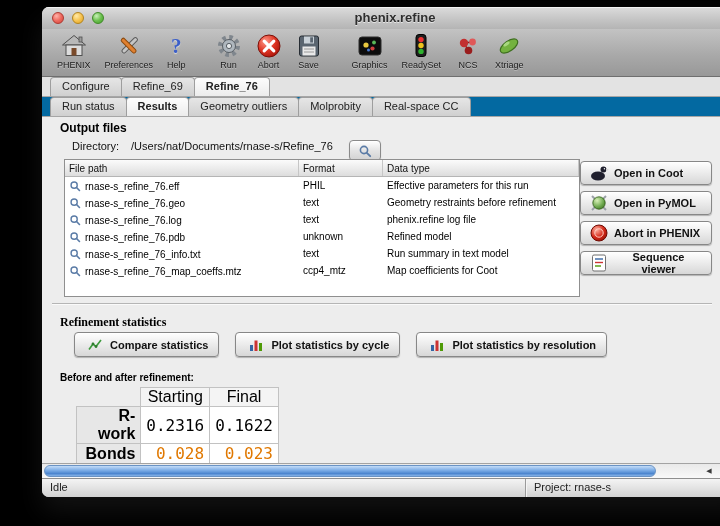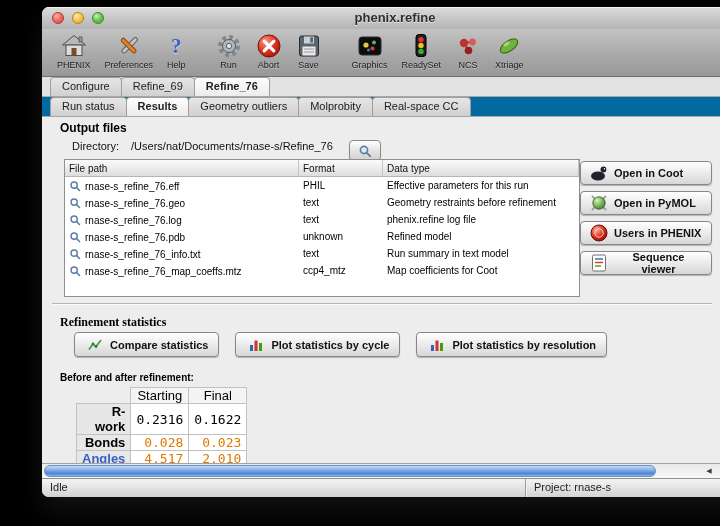--- a/index.html
+++ b/index.html
@@ -68,21 +68,21 @@
             font-family:"Liberation Sans",sans-serif;font-weight:bold;font-size:11px;color:#111;
             padding:0 8px;height:24px;cursor:default;box-sizing:border-box;}
   .open-btn{width:132px;}
   .btn-icon{display:flex;align-items:center;justify-content:center;width:20px;height:20px;flex:none;}
   
   .sep{position:absolute;left:10px;top:186px;width:660px;height:0;border-top:1px solid #b5b5b5;border-bottom:1px solid #fafafa;}
   .stats-btn-row{position:absolute;left:32px;top:215px;display:flex;gap:16px;}
   .stats-btn{height:25px;padding:0 10px;}
   .subtitle{position:absolute;left:18px;top:255px;font-size:10px;font-weight:bold;color:#000;}
   .stats-table{position:absolute;left:34px;top:270px;border-collapse:collapse;
-               font-size:13px;font-family:"DejaVu Sans Mono",monospace;}
+               font-size:16px;font-family:"DejaVu Sans Mono",monospace;}
   .stats-table td,.stats-table th{border:1px solid #c2c2c2;height:16px;padding:0 5px;background:#fff;box-sizing:border-box;}
   .stats-table th{font-family:"Liberation Sans",sans-serif;font-weight:normal;text-align:center;background:#f4f4f4;width:58px;}
   .stats-table th.col-final{width:46px;}
   .stats-table td.corner{border:none;background:transparent;}
   .stats-table td.rowlabel{background:#e7e7e7;font-family:"Liberation Sans",sans-serif;font-weight:bold;
                            text-align:right;width:50px;color:#000;}
   .stats-table td.val{text-align:right;color:#000;}
   .warn{color:#e07800 !important;}
   .lbl-warn{color:#e07800 !important;}
   .lbl-blue{color:#3a5fc8 !important;}
@@ -386,21 +386,21 @@
                     <radialGradient id="gr-phx" cx="0.35" cy="0.3" r="0.85">
                   <stop offset="0" stop-color="#ffb0a0"></stop>
                       <stop offset="0.55" stop-color="#d42818"></stop>
                       <stop offset="1" stop-color="#8a0e04"></stop>
                 </radialGradient>
                   </defs>
                 <circle cx="10" cy="10" r="8" fill="url(#gr-phx)" stroke="#6e0a02" stroke-width="1"></circle>
                 <circle cx="10" cy="10" r="4.2" fill="none" stroke="#ffd0c4" stroke-width="1"></circle>
               </svg>
             </span>
-            <span>Users in PHENIX</span>
+            <span>Abort in PHENIX</span>
           </button>
           <button class="aqua-btn open-btn">
             <span class="btn-icon">
               <svg width="20" height="20" viewBox="0 0 20 20">
                 <rect x="3.5" y="2" width="13" height="16" rx="1.5" fill="#fff" stroke="#707070"></rect>
                 <line x1="6" y1="6" x2="14" y2="6" stroke="#3465a4" stroke-width="1.4"></line>
                 <line x1="6" y1="9.5" x2="14" y2="9.5" stroke="#cc3333" stroke-width="1.4"></line>
                 <line x1="6" y1="13" x2="12" y2="13" stroke="#4e9a06" stroke-width="1.4"></line>
               </svg>
             </span>

